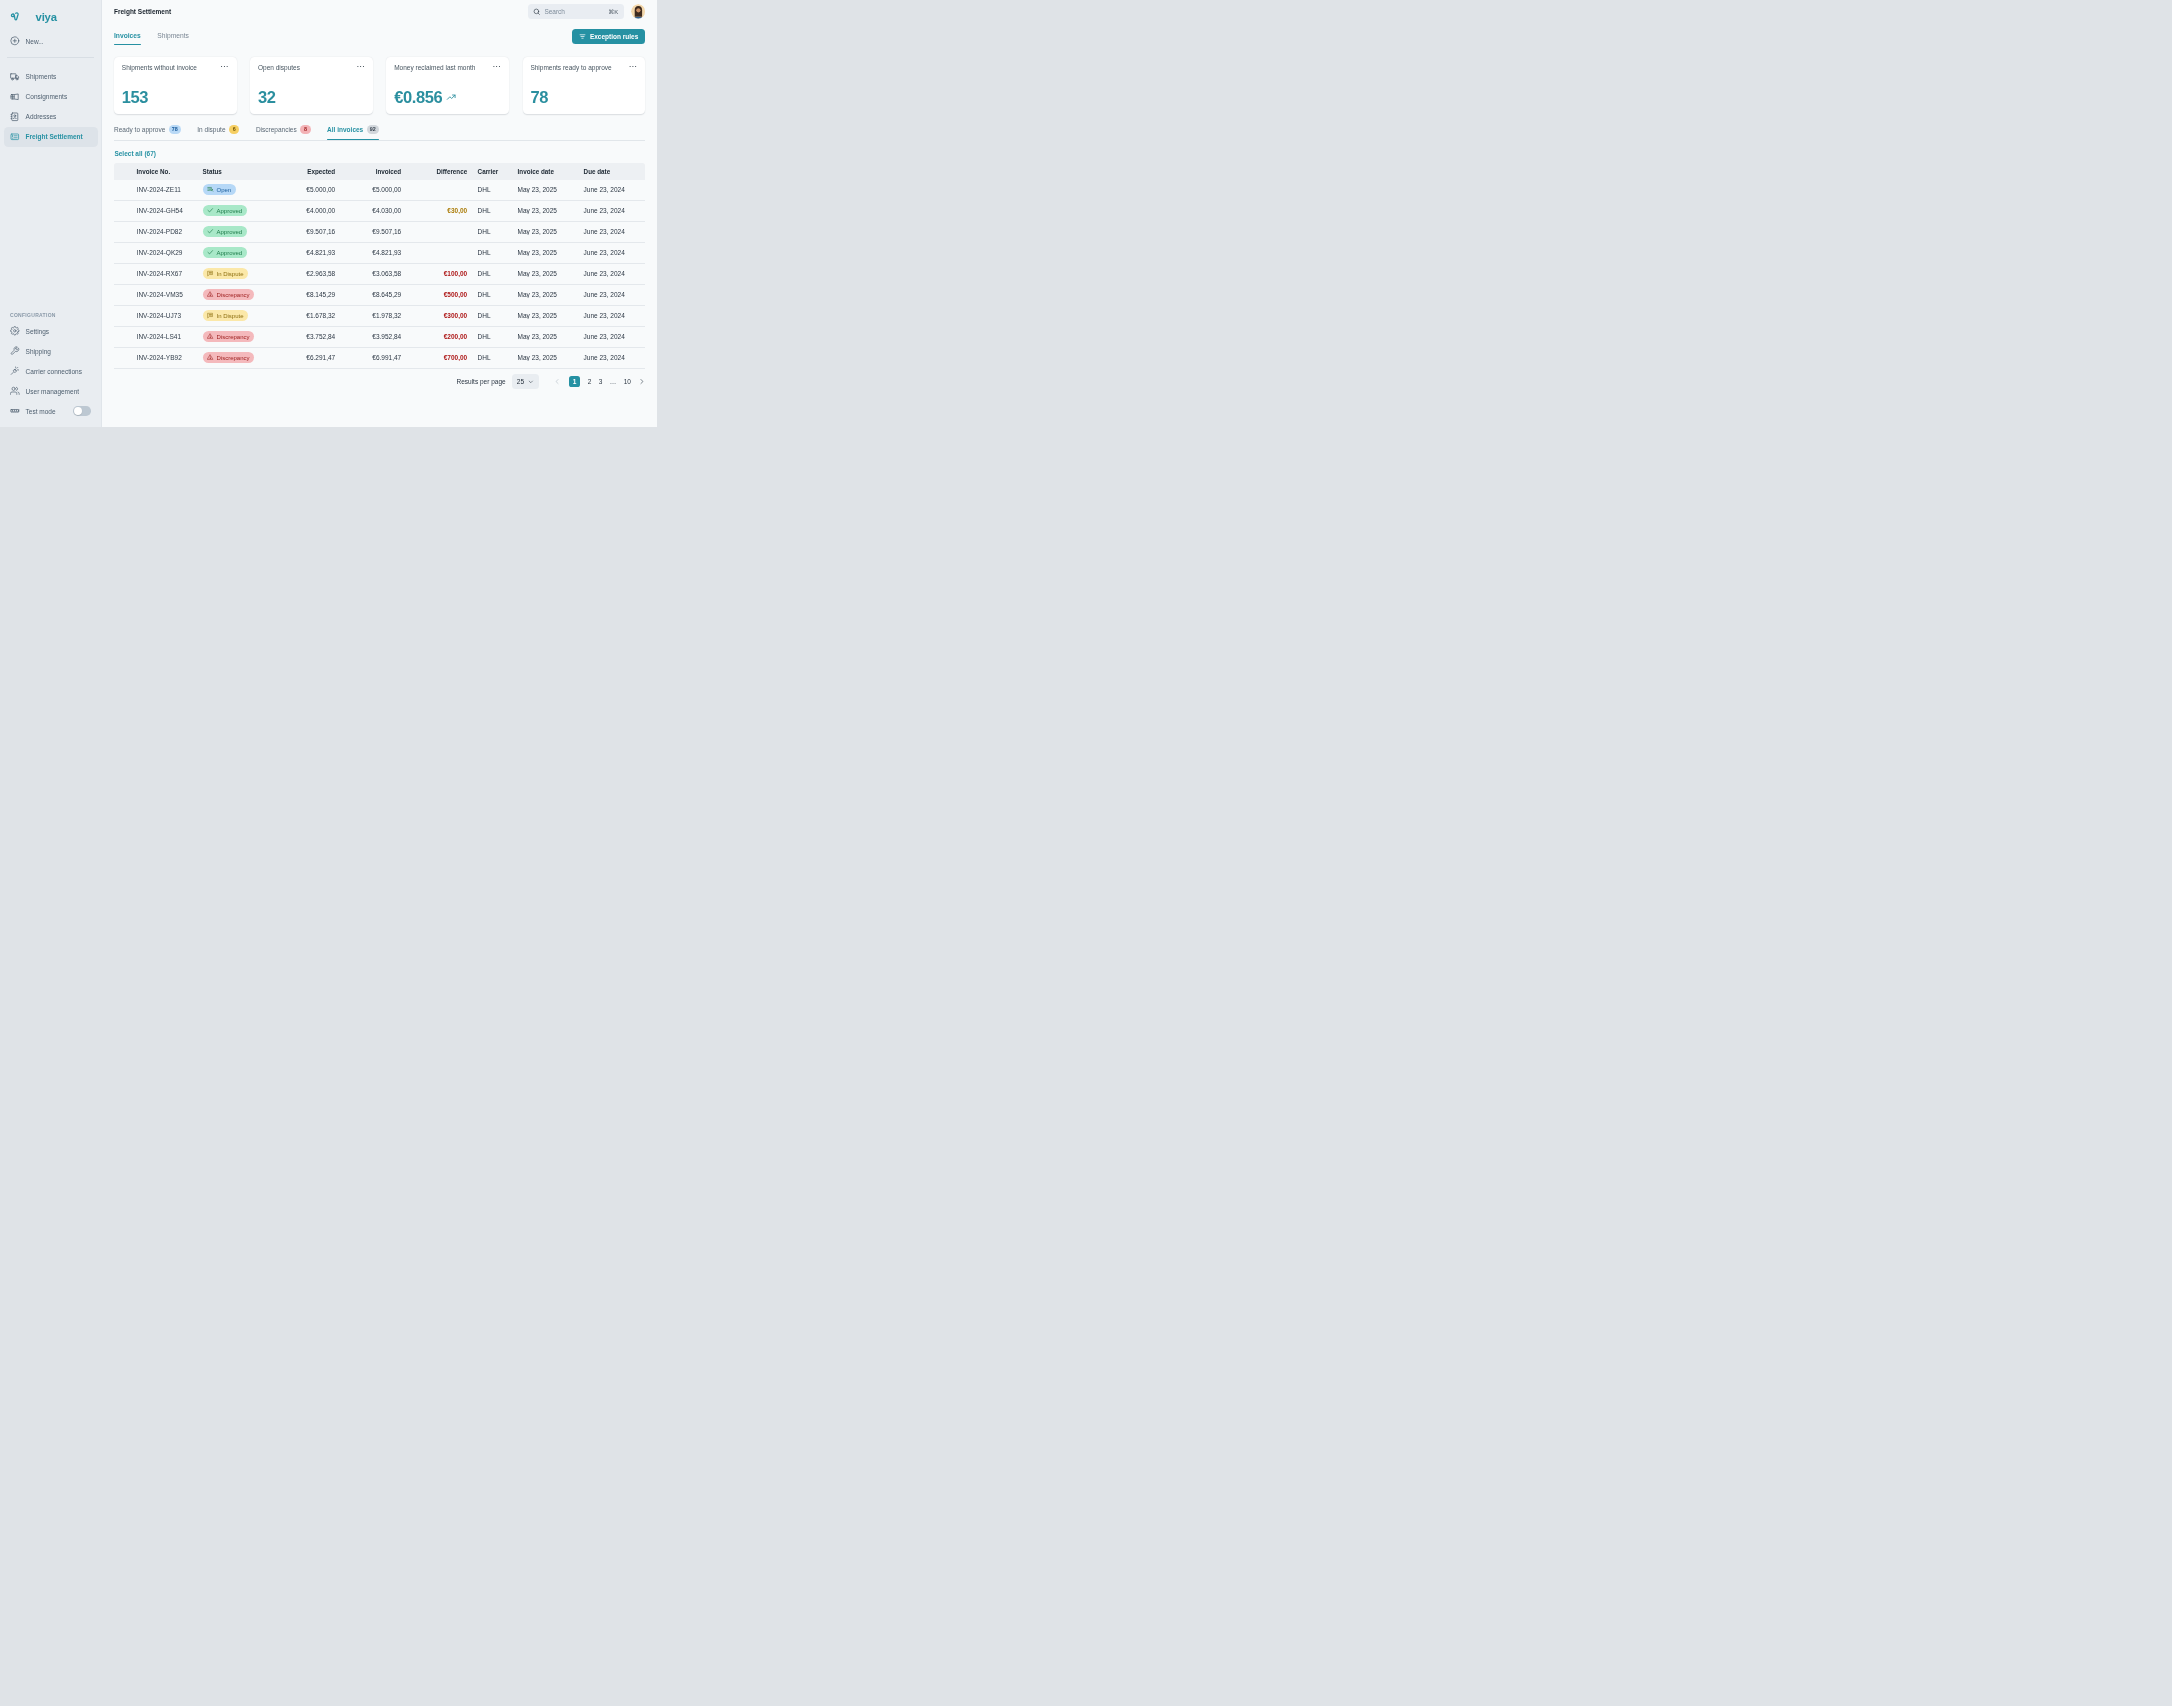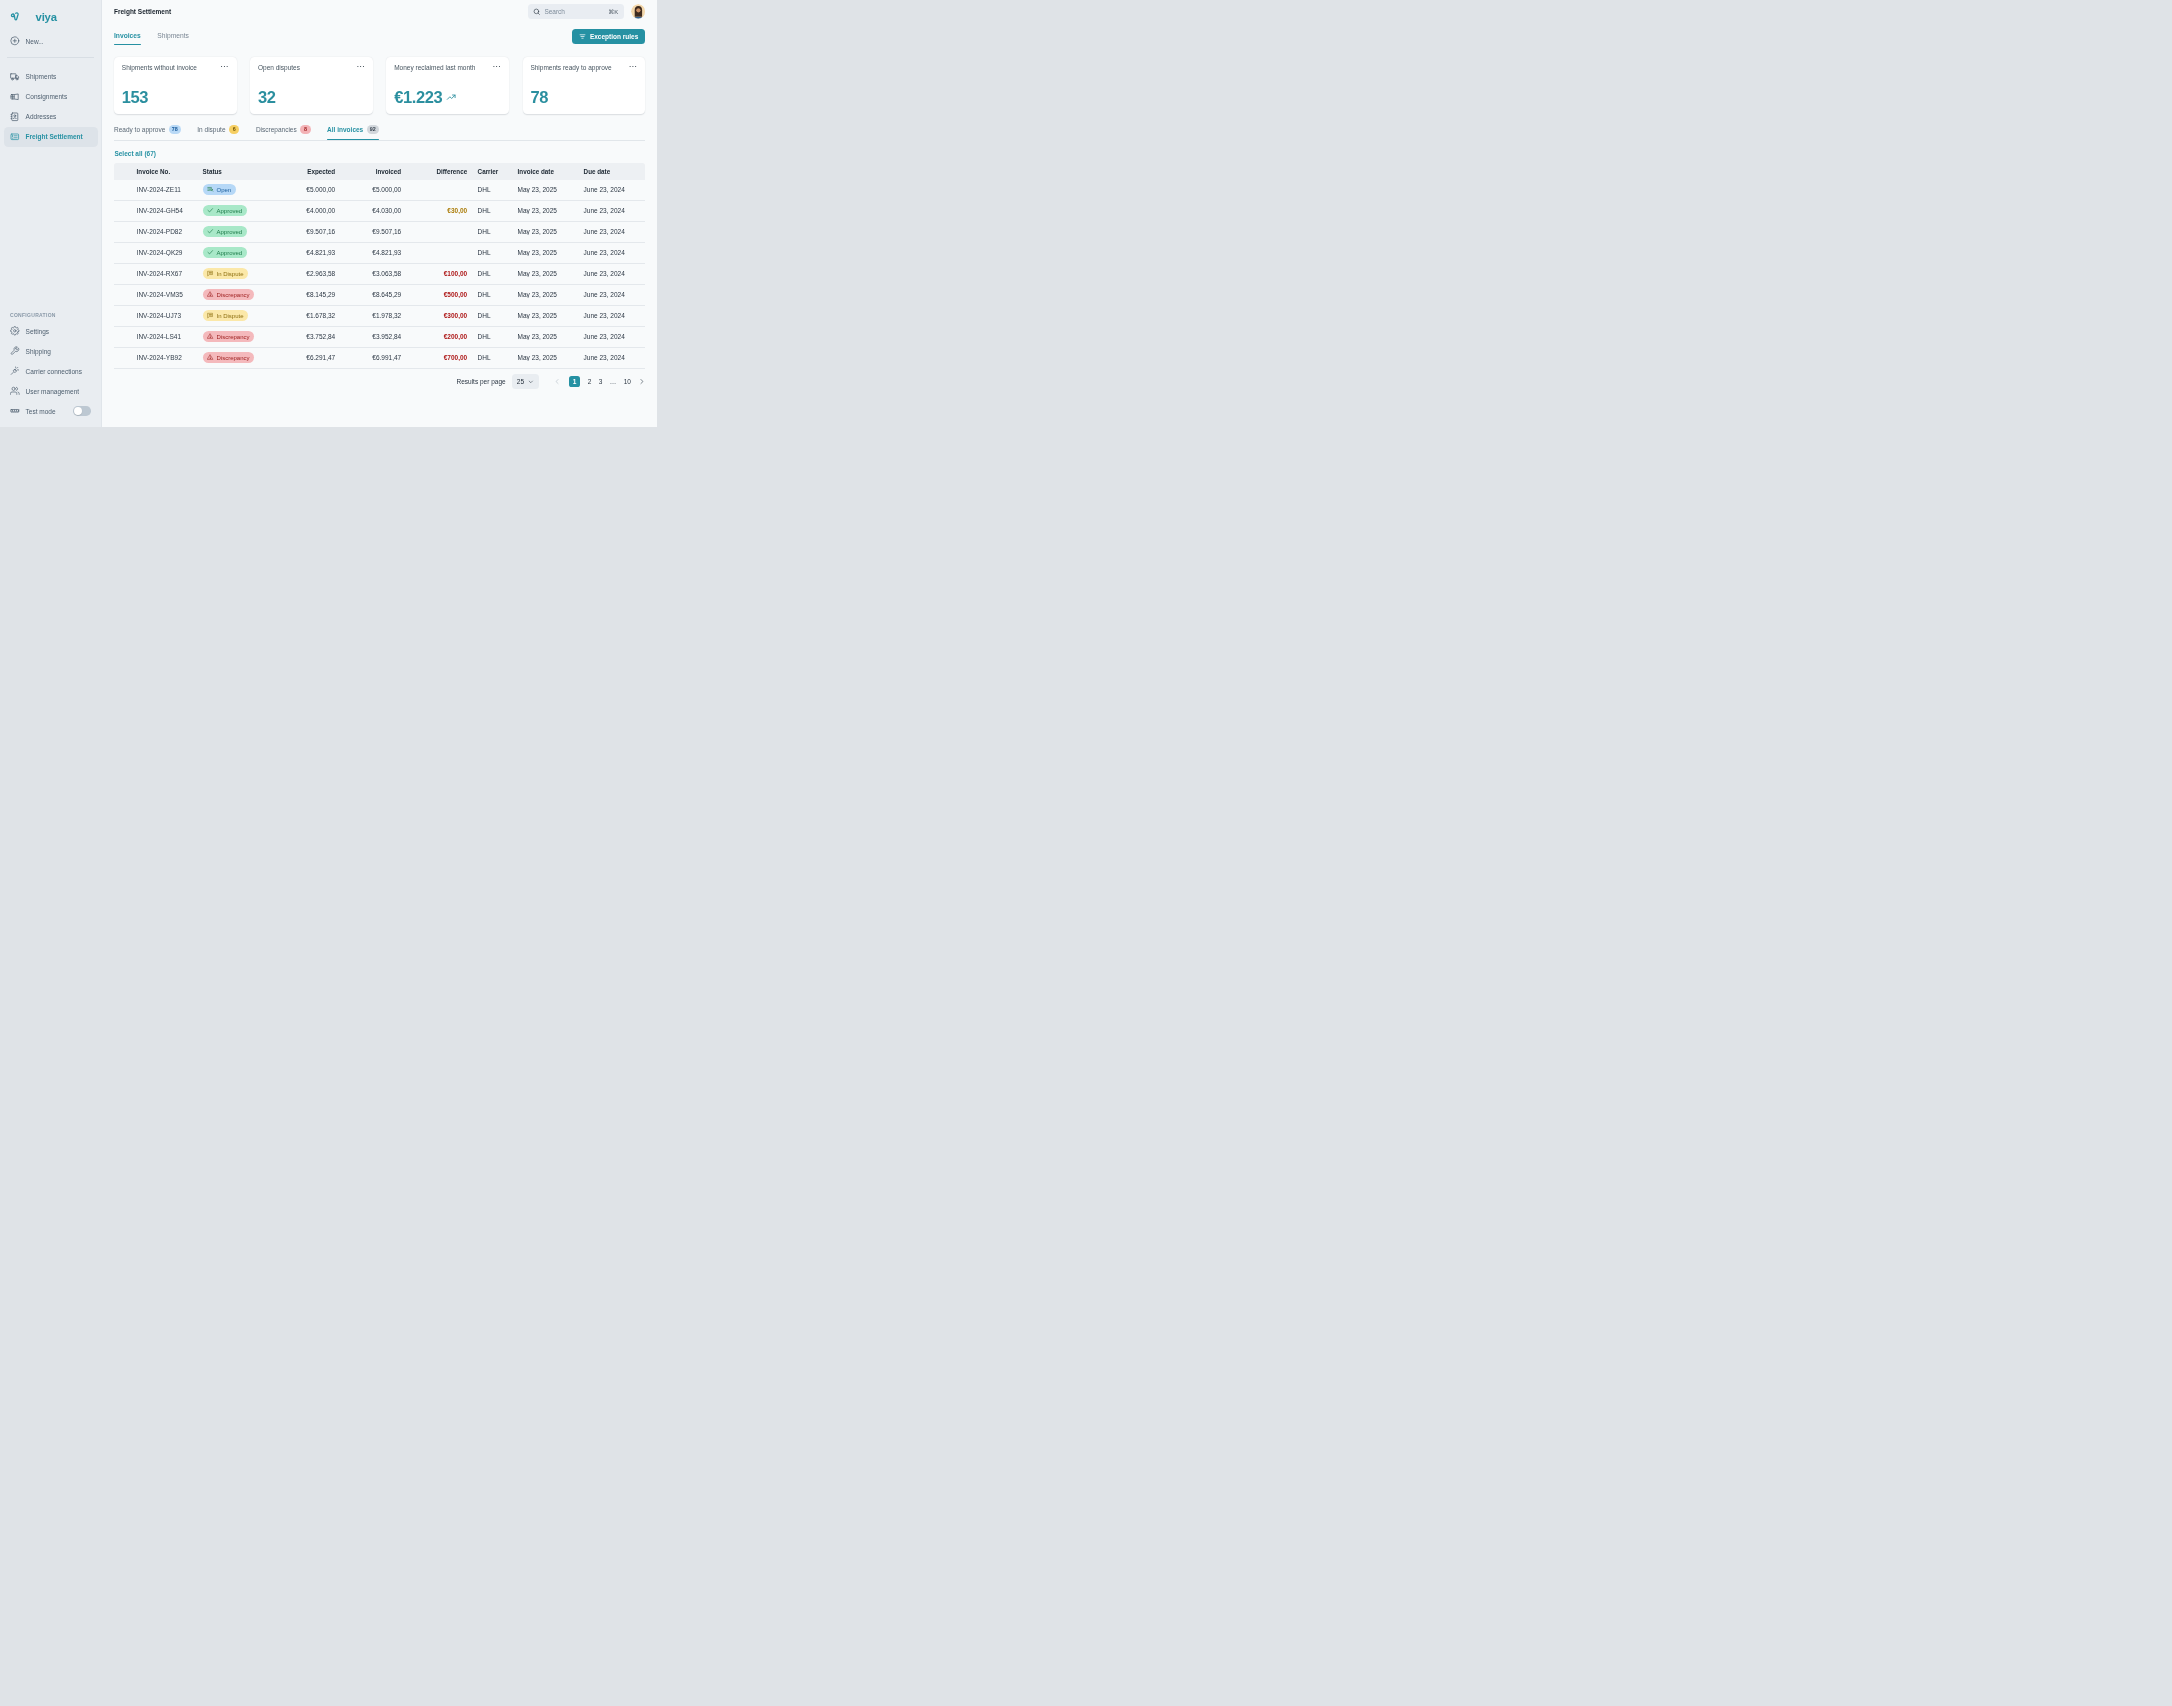--- a/index.html
+++ b/index.html
@@ -310,21 +310,21 @@
         <div class="card-value">
             <span>32</span>
           </div>
       </div>
       <div class="card">
         <div class="card-top">
           <span class="card-title">Money reclaimed last month</span>
           <span class="card-menu">⋯</span>
         </div>
         <div class="card-value">
-          <span>€1.223</span>
+          <span>€0.856</span>
           <span style="line-height:0;">
             <svg width="10.4" height="10.4" viewBox="0 0 24 24" fill="none" stroke="#2b8f9f" stroke-width="2" stroke-linecap="round" stroke-linejoin="round">
                 <polyline points="3 17 9 11 13 15 21 7"></polyline>
                 <polyline points="15 7 21 7 21 13"></polyline>
               </svg>
           </span>
         </div>
       </div>
       <div class="card">
         <div class="card-top">

